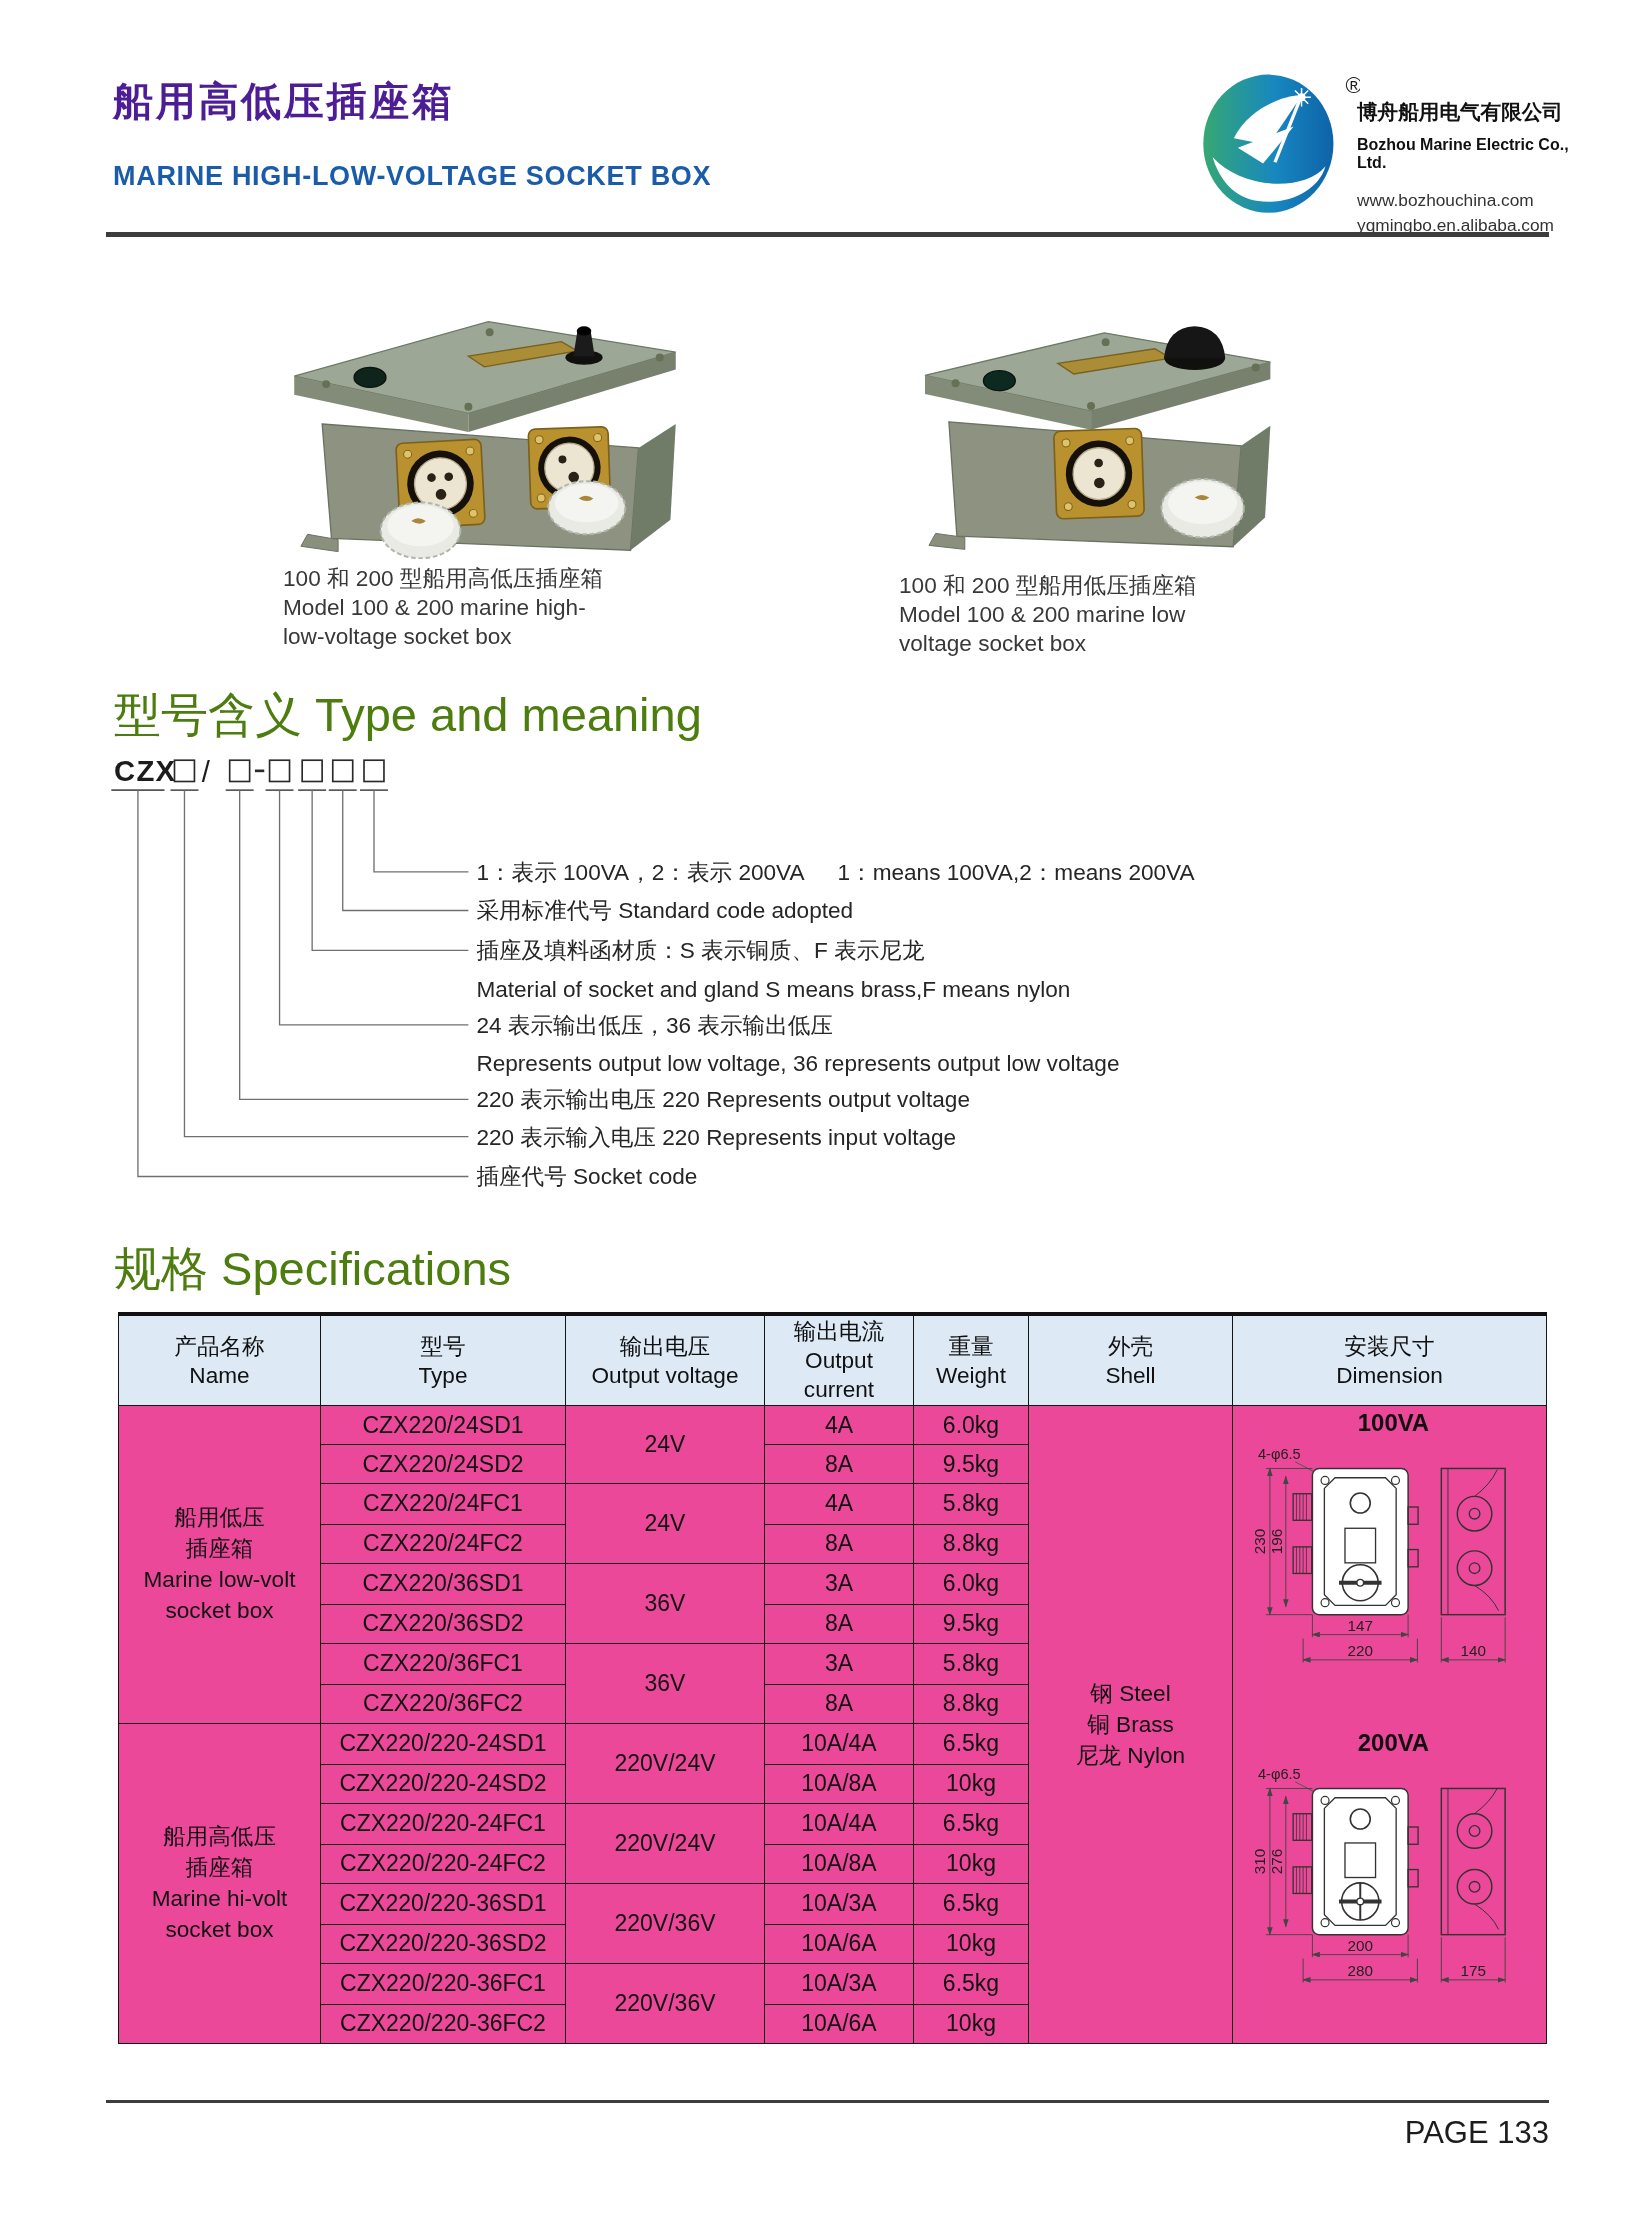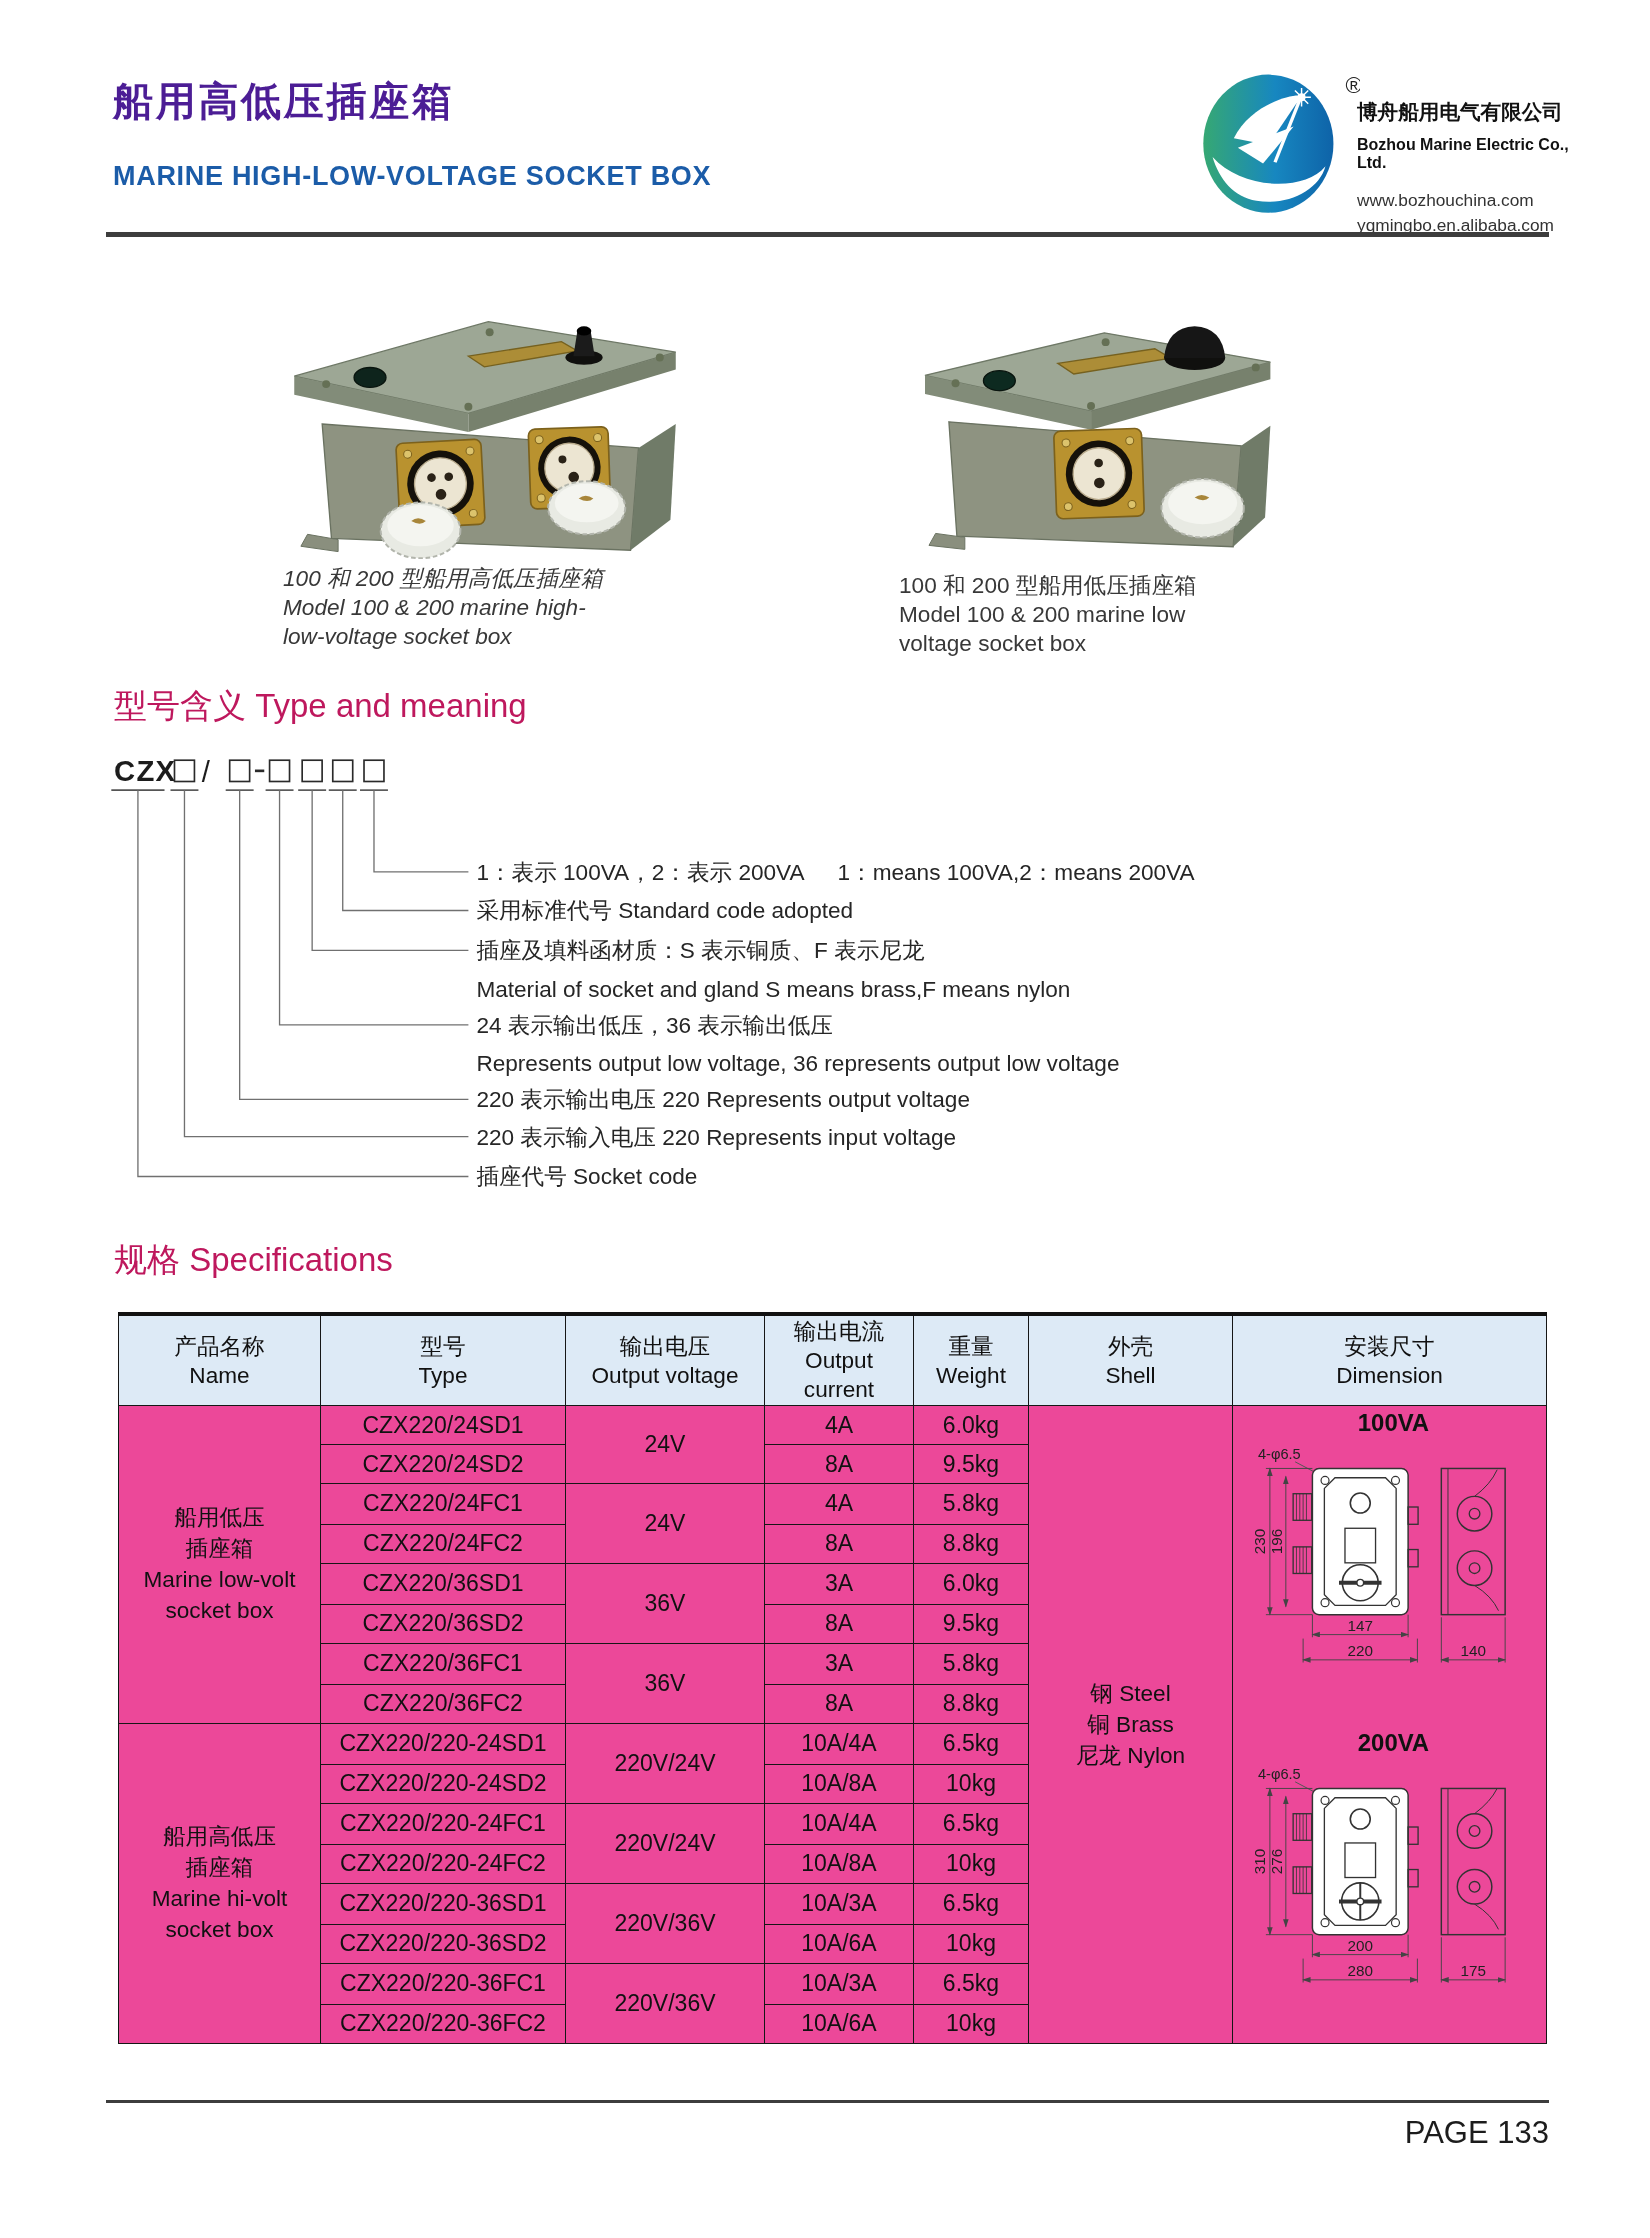--- a/index.html
+++ b/index.html
@@ -14,21 +14,21 @@
   .title-en { font-size:27px; font-weight:600; color:#1b5ca8; letter-spacing:0.7px; }
   .rule { background:#3d3d3d; height:4.7px; }
   .logo-text-cn { font-size:20.6px; font-weight:bold; color:#111; }
   .logo-text-en { font-size:16px; font-weight:bold; color:#111; margin-top:10px; }
   .logo-site { font-size:17.3px; color:#333; line-height:24.6px; margin-top:16px; }
 
   
   .caption { font-size:22.6px; color:#383838; line-height:29px; }
 
   
-  .sec-head { font-size:33px; color:#be185d; font-weight:500; }
+  .sec-head { font-size:47px; color:#4d7c0f; font-weight:500; }
 
   
   table.spec { border-collapse:collapse; table-layout:fixed; background:#ec4899; }
   table.spec, table.spec td, table.spec th { border:1.3px solid #161616; }
   table.spec thead th {
     background:#ddeaf6; font-weight:normal; font-size:22.6px; color:#111;
     border-top:4px solid #111; line-height:29px; vertical-align:middle; text-align:center;
   }
   table.spec thead tr { height:82px; }
   table.spec tbody tr { height:39px; }
@@ -129,21 +129,21 @@
       <ellipse cx="0" cy="0" rx="60" ry="42" fill="#e8eae3" stroke="#b2b5ac" stroke-width="3" stroke-dasharray="7 4"></ellipse>
       <ellipse cx="0" cy="-7" rx="50" ry="31" fill="#f4f5f0"></ellipse>
       <path d="M-14,-14 q10,-8 22,0 q-8,8 -22,0 Z" fill="#a8863a"></path>
     </g>
     <g transform="translate(478,338)">
       <ellipse cx="0" cy="0" rx="58" ry="40" fill="#e8eae3" stroke="#b2b5ac" stroke-width="3" stroke-dasharray="7 4"></ellipse>
       <ellipse cx="0" cy="-7" rx="48" ry="29" fill="#f4f5f0"></ellipse>
       <path d="M-12,-14 q10,-8 22,0 q-8,8 -22,0 Z" fill="#a8863a"></path>
     </g>
   </svg>
-  <div class="abs caption" style="left:283px; top:564px; width:372px;font-style:italic;">
+  <div class="abs caption" style="left:283px; top:564px; width:372px;">
     <div>100 和 200 型船用高低压插座箱</div>
     <div>Model 100 &amp; 200 marine high-</div>
     <div>low-voltage socket box</div>
   </div>
 
   <svg class="abs" style="left:885px; top:289px;" width="432" height="269" viewBox="0 0 650 405">
     <polygon points="60,130 330,66 580,110 310,184" fill="#9da795" stroke="#6e7866" stroke-width="2"></polygon>
     <polygon points="60,130 310,184 310,212 60,158" fill="#828c79"></polygon>
     <polygon points="310,184 580,110 580,136 310,212" fill="#77816d"></polygon>
     <polygon points="96,200 536,236 524,388 108,372" fill="#8e9381" stroke="#6a7261" stroke-width="2"></polygon>

